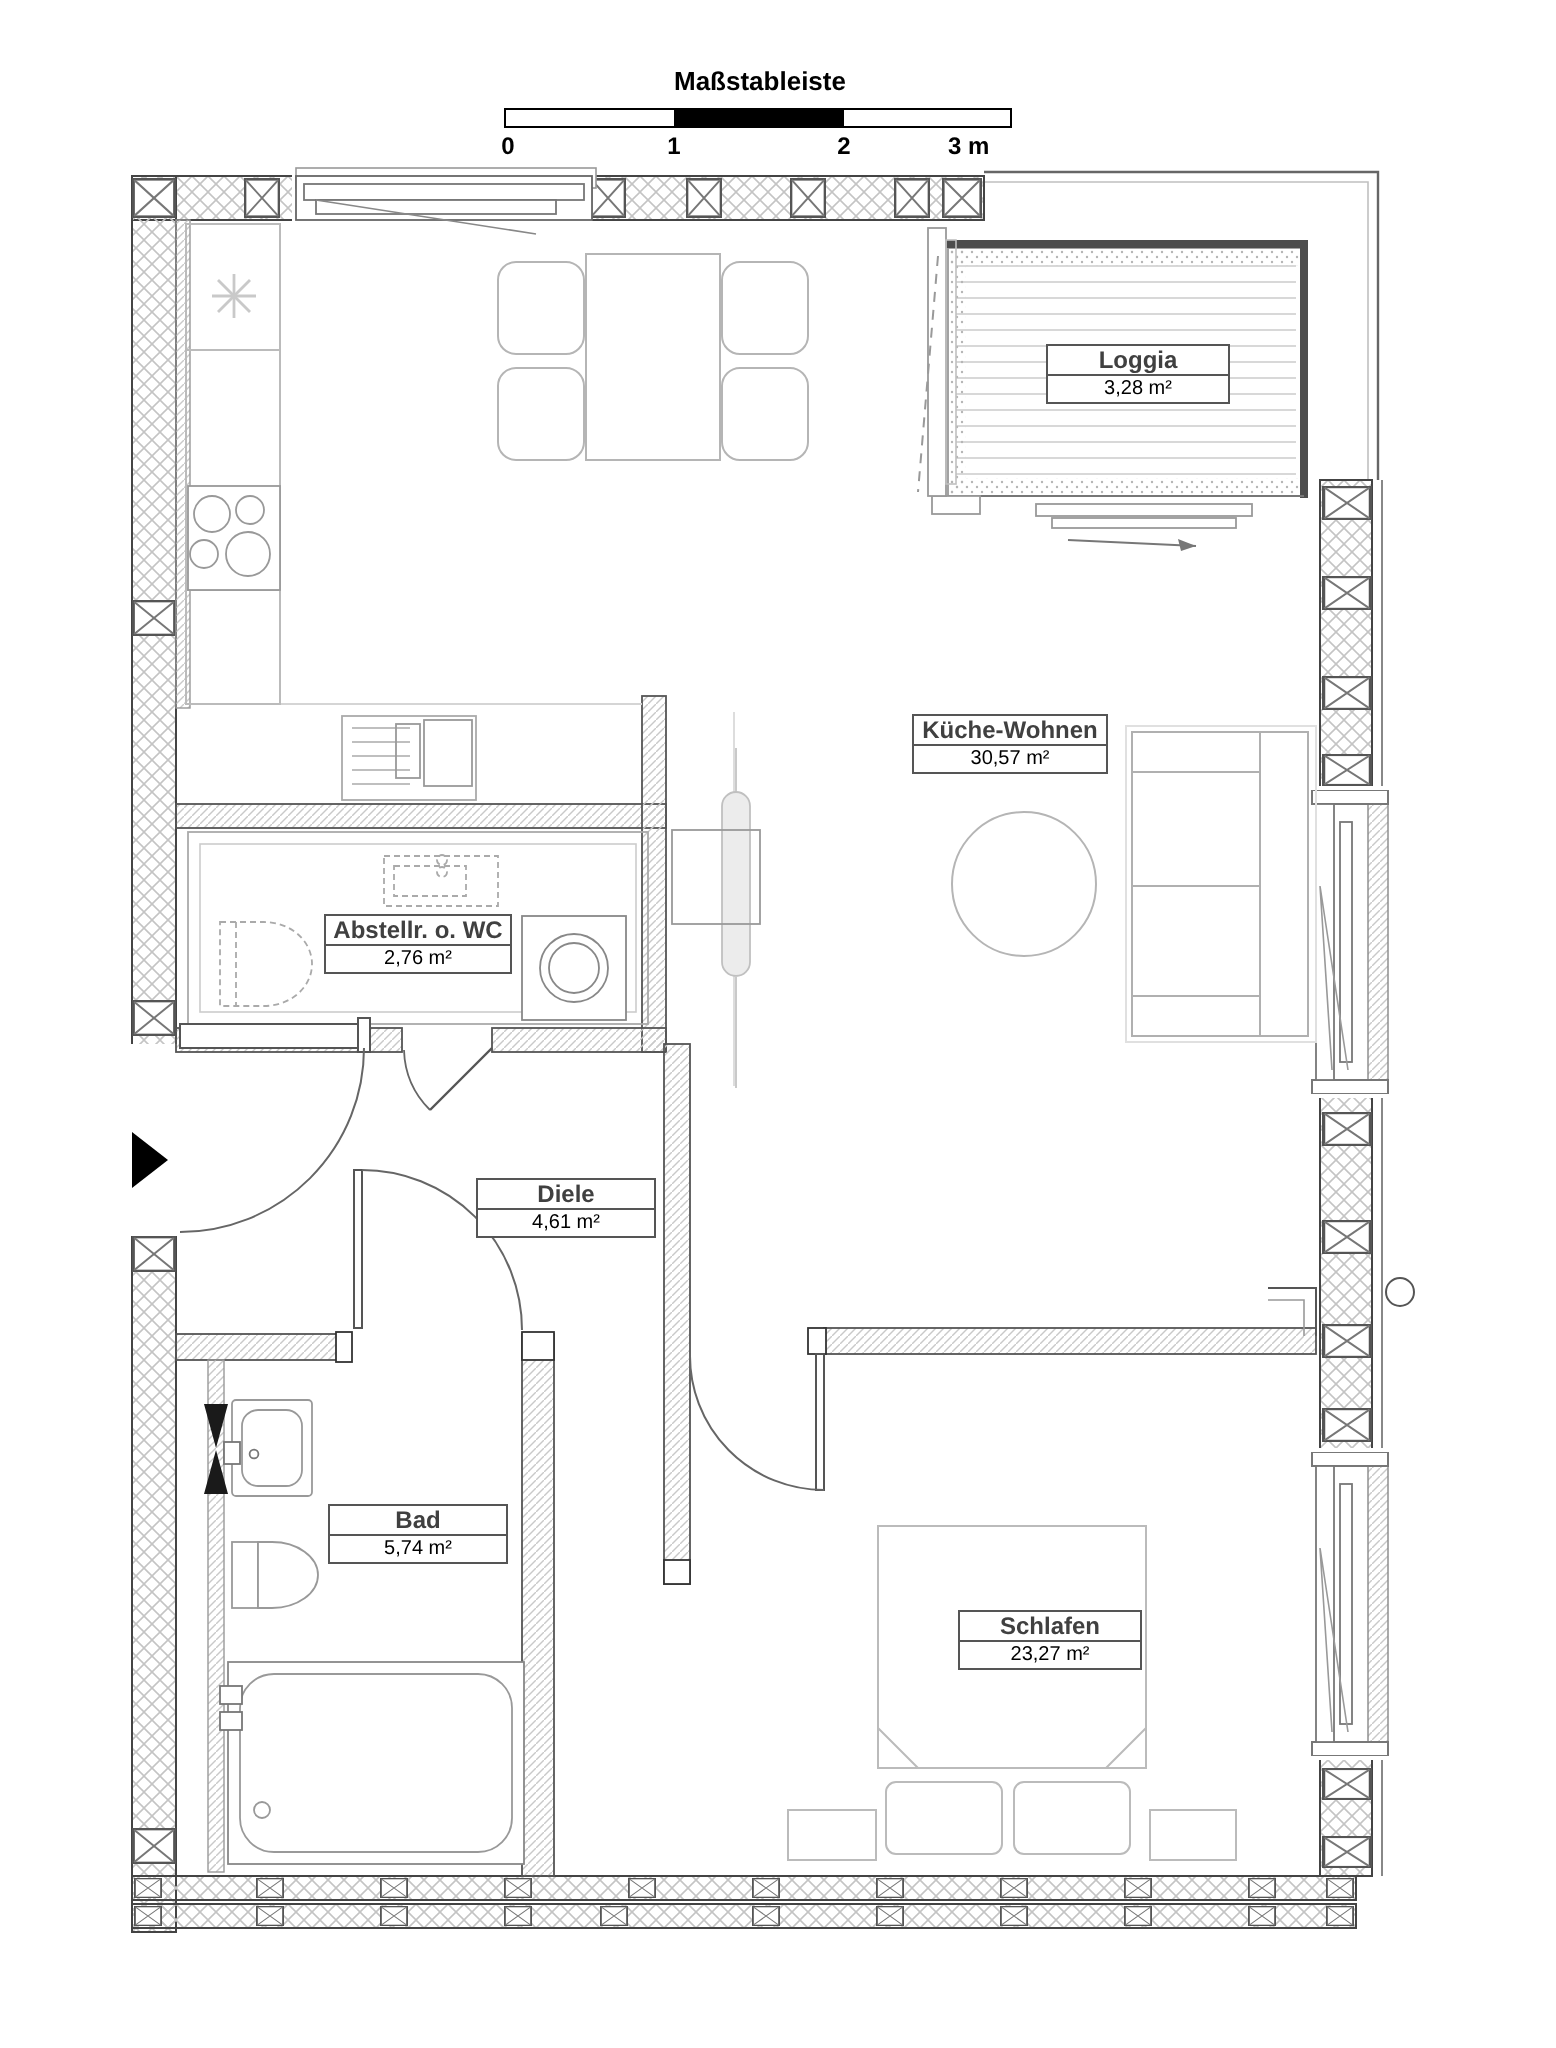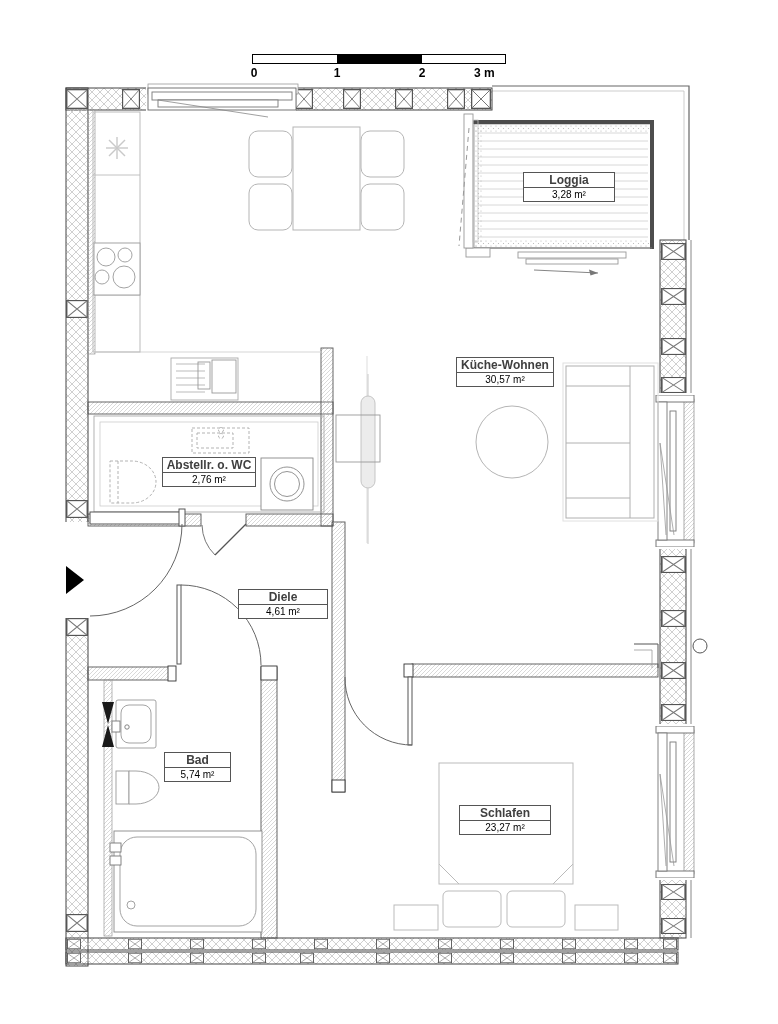--- a/index.html
+++ b/index.html
@@ -22,20 +22,21 @@
               box-sizing:border-box;}
   .rl-name{font-weight:bold;font-size:12px;line-height:14px;border-bottom:1px solid #555;
            padding:0 3px;white-space:nowrap;color:#404040;}
   .rl-area{font-size:10px;line-height:11px;padding:1px 2px;color:#000;white-space:nowrap;}
 </style>
 </head>
 <body>
 
 <div id="canvas">
 
+  <div class="sb-title">Maßstableiste</div>
   <div class="sb-bar">
     <div class="sb-seg"></div>
   </div>
   <div class="sb-tick sb-t0">0</div>
   <div class="sb-tick sb-t1">1</div>
   <div class="sb-tick sb-t2">2</div>
   <div class="sb-tick sb-t3">3 m</div>
 
   <svg id="plan-svg" width="778" height="1024" viewBox="0 0 778 1024">
     <defs>
@@ -347,22 +348,22 @@
     <div class="rl-area">30,57 m²</div>
   </div>
   <div class="room-label" style="left:162px;top:457px;width:94px;">
     <div class="rl-name">Abstellr. o. WC</div>
     <div class="rl-area">2,76 m²</div>
   </div>
   <div class="room-label" style="left:238px;top:557px;width:90px;margin-top:32px;">
     <div class="rl-name">Diele</div>
     <div class="rl-area">4,61 m²</div>
   </div>
-  <div class="room-label" style="left:164px;top:752px;width:67px;">
+  <div class="room-label" style="left:164px;top:752px;width:90px;">
     <div class="rl-name">Bad</div>
     <div class="rl-area">5,74 m²</div>
   </div>
-  <div class="room-label" style="left:459px;top:805px;width:92px;">
+  <div class="room-label" style="left:479px;top:805px;width:92px;">
     <div class="rl-name">Schlafen</div>
     <div class="rl-area">23,27 m²</div>
   </div>
 
 </div>
 
 </body></html>

